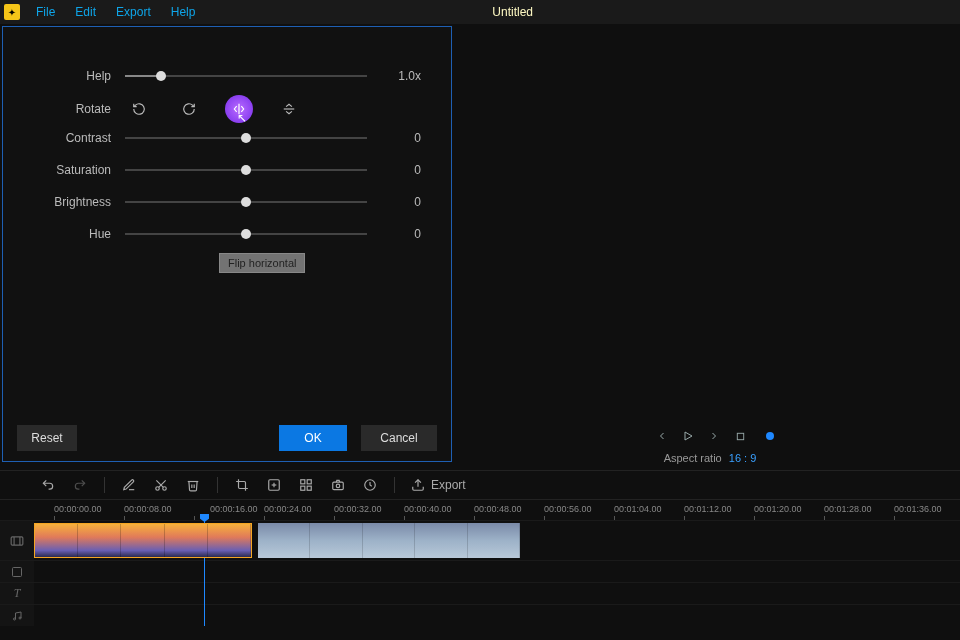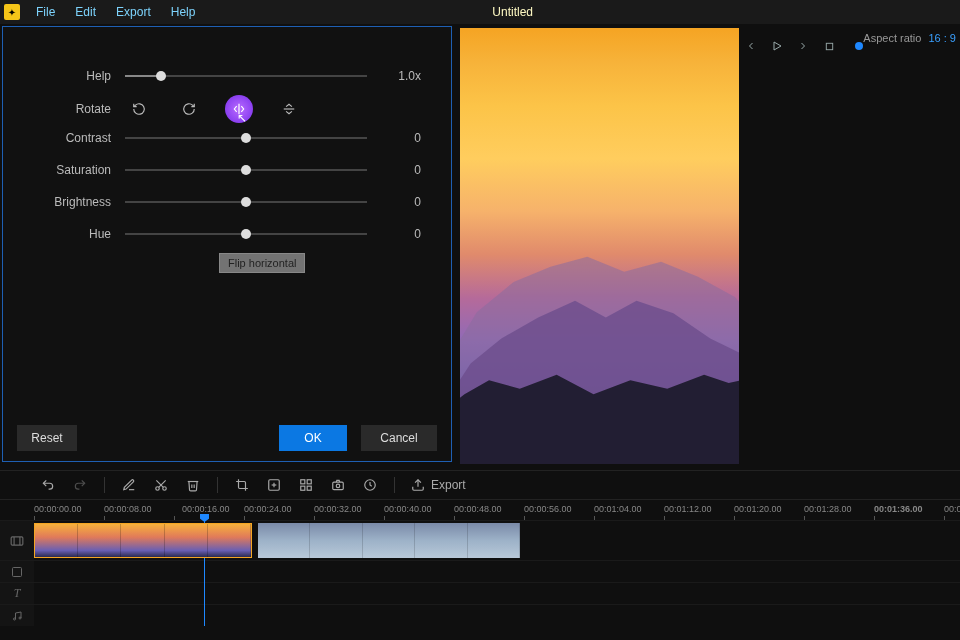--- a/index.html
+++ b/index.html
@@ -1,20 +1,20 @@
 <!DOCTYPE html>
 <html><head>
 <meta charset="utf-8">
 <style>
 * { margin: 0; padding: 0; box-sizing: border-box; font-family: -apple-system, "Segoe UI", Arial, sans-serif; }
 body { width: 960px; height: 640px; background: #0f0f0f; color: #ccc; overflow: hidden; font-size: 12px; }
 
 .menubar { height: 24px; background: #1a1a1a; display: flex; align-items: center; gap: 0; padding-left: 4px; }
 .menubar .logo { width: 16px; height: 16px; background: #f5c518; margin-right: 6px; border-radius: 2px; display:flex; align-items:center; justify-content:center; font-size:10px; color:#000;}
-.menubar .mitem { padding: 4px 10px; color: #7dd3fc; cursor: default; font-size: 12px; }
+.menubar .mitem { padding: 4px 10px; color: #0ea5e9; cursor: default; font-size: 12px; }
 .menubar .title { flex: 1; text-align: center; color: #fef9c3; font-size: 12px; margin-right: 140px; }
 
 .workspace { display: flex; height: 440px; }
 
 .panel { width: 450px; border: 1px solid #1e5fb3; background: #111; position: relative; padding: 12px 0 0 0; margin: 2px; }
 .tabs { display: flex; justify-content: center; margin-top: 34px; gap: 0; }
 .tab { width: 60px; height: 26px; display: flex; align-items: center; justify-content: center; font-size: 12px; background: #2a2a2a; color: #aaa; border: 1px solid #333; cursor: default; }
 .tab.active { border: 1px solid #1e88ff; color: #3aa0ff; background: #151515; }
 
 .controls { padding: 30px 30px 0 30px; }
@@ -34,21 +34,21 @@
 .cursor-ptr { position:absolute; font-size:12px; top:10px; left:6px; color:#fff; pointer-events:none;}
 
 .tooltip { position: absolute; background: #737373; color: #222; font-size: 11px; padding: 3px 8px; border: 1px solid #888; white-space: nowrap; }
 
 .panel-footer { position: absolute; left: 0; right: 0; bottom: 10px; display: flex; align-items: center; padding: 0 14px; gap: 14px; }
 .btn { height: 26px; display: flex; align-items: center; justify-content: center; background: #2a2a2a; color: #ddd; font-size: 12px; border: none; }
 .btn.reset { width: 60px; }
 .btn.ok { width: 68px; background: #0b78e3; color: #fff; margin-left: auto; }
 .btn.cancel { width: 76px; }
 
-.preview-wrap { flex: 1; padding: 4px 0 0 6px; display: flex; flex-direction: row; }
+.preview-wrap { flex: 1; padding: 4px 0 0 6px; display: flex; flex-direction: column; align-items: center; }
 
 .preview { flex: 1; background: #000; position: relative; overflow: hidden; }
 .sky { position:absolute; inset:0; background:
   linear-gradient(to bottom,
     #f5a423 0%, #f7b33a 8%, #fcc448 18%, #ffcd5e 30%,
     #f6b26b 42%, #e08a6c 52%, #b56a9a 62%,
     #8f6ab8 72%, #6a5fb3 82%, #4d4ea0 92%, #3a3f88 100%);
 }
 .mtn { position:absolute; left:-5%; right:-5%; }
 .mtn.far  { bottom:0; height:58%; background:#8a6b9e; opacity:.55;
@@ -63,21 +63,21 @@
 .progress { flex: 1; height: 2px; background: #2a2a2a; position: relative; margin-left: 8px; }
 .progress .dot { position:absolute; left:0; top:-3px; width:8px; height:8px; border-radius:50%; background:#1e88ff; }
 .ar-row { font-size: 11px; color: #999; padding: 4px 4px 0 4px; }
 .ar-row .arv { color: #3aa0ff; margin-left: 4px; }
 
 .toolbar { height: 30px; display: flex; align-items: center; gap: 16px; padding: 0 40px; border-top: 1px solid #222; border-bottom: 1px solid #222; color: #aaa; margin-top: 6px; }
 .tb-sep { width: 1px; height: 16px; background: #333; }
 .tb-icon { width: 16px; height: 16px; display:flex; align-items:center; justify-content:center; }
 .tb-export { display:flex; align-items:center; gap:6px; }
 
-.ruler { height: 16px; position: relative; margin: 4px 0 0 34px; color: #888; font-size: 9px; }
+.ruler { height: 16px; position: relative; margin: 4px 0 0 54px; color: #888; font-size: 9px; }
 .ruler span { position: absolute; top: 0; }
 .ruler .tick { position:absolute; top:12px; width:1px; height:4px; background:#555; }
 
 .tracks { position: relative; margin-left: 0; }
 .track-row { height: 40px; display: flex; align-items: center; border-top: 1px solid #1a1a1a; }
 .track-row.small { height: 22px; }
 .track-head { width: 34px; height: 100%; display:flex; align-items:center; justify-content:center; color:#666; background:#141414;}
 .track-body { flex:1; height:100%; position:relative; }
 
 .clip { position:absolute; top:2px; bottom:2px; border:1px solid #f5a623; overflow:hidden; display:flex; }
@@ -318,41 +318,41 @@
       </svg>
     <span>Export</span>
   </div>
 </div>
 
 <div class="ruler" id="ruler">
     <span style="left: 0px;">00:00:00.00</span>
     <div class="tick" style="left: 0px;"></div>
     <span style="left: 70px;">00:00:08.00</span>
     <div class="tick" style="left: 70px;"></div>
-    <span style="left: 148px;">00:00:16.00</span>
+    <span style="left: 156px;">00:00:16.00</span>
     <div class="tick" style="left: 140px;"></div>
     <span style="left: 210px;">00:00:24.00</span>
     <div class="tick" style="left: 210px;"></div>
     <span style="left: 280px;">00:00:32.00</span>
     <div class="tick" style="left: 280px;"></div>
     <span style="left: 350px;">00:00:40.00</span>
     <div class="tick" style="left: 350px;"></div>
     <span style="left: 420px;">00:00:48.00</span>
     <div class="tick" style="left: 420px;"></div>
     <span style="left: 490px;">00:00:56.00</span>
     <div class="tick" style="left: 490px;"></div>
     <span style="left: 560px;">00:01:04.00</span>
     <div class="tick" style="left: 560px;"></div>
     <span style="left: 630px;">00:01:12.00</span>
     <div class="tick" style="left: 630px;"></div>
     <span style="left: 700px;">00:01:20.00</span>
     <div class="tick" style="left: 700px;"></div>
     <span style="left: 770px;">00:01:28.00</span>
     <div class="tick" style="left: 770px;"></div>
-    <span style="left: 840px; font-weight: bold;">00:01:36.00</span>
+    <span style="left: 840px;">00:01:36.00</span>
     <div class="tick" style="left: 840px;"></div>
     <span style="left: 910px;">00:01</span>
     <div class="tick" style="left: 910px;"></div>
   </div>
 
 <div class="tracks">
   <div class="playhead" id="playhead" style="left: 204px; height: 106px;">
       <div class="head"></div>
     </div>
 

